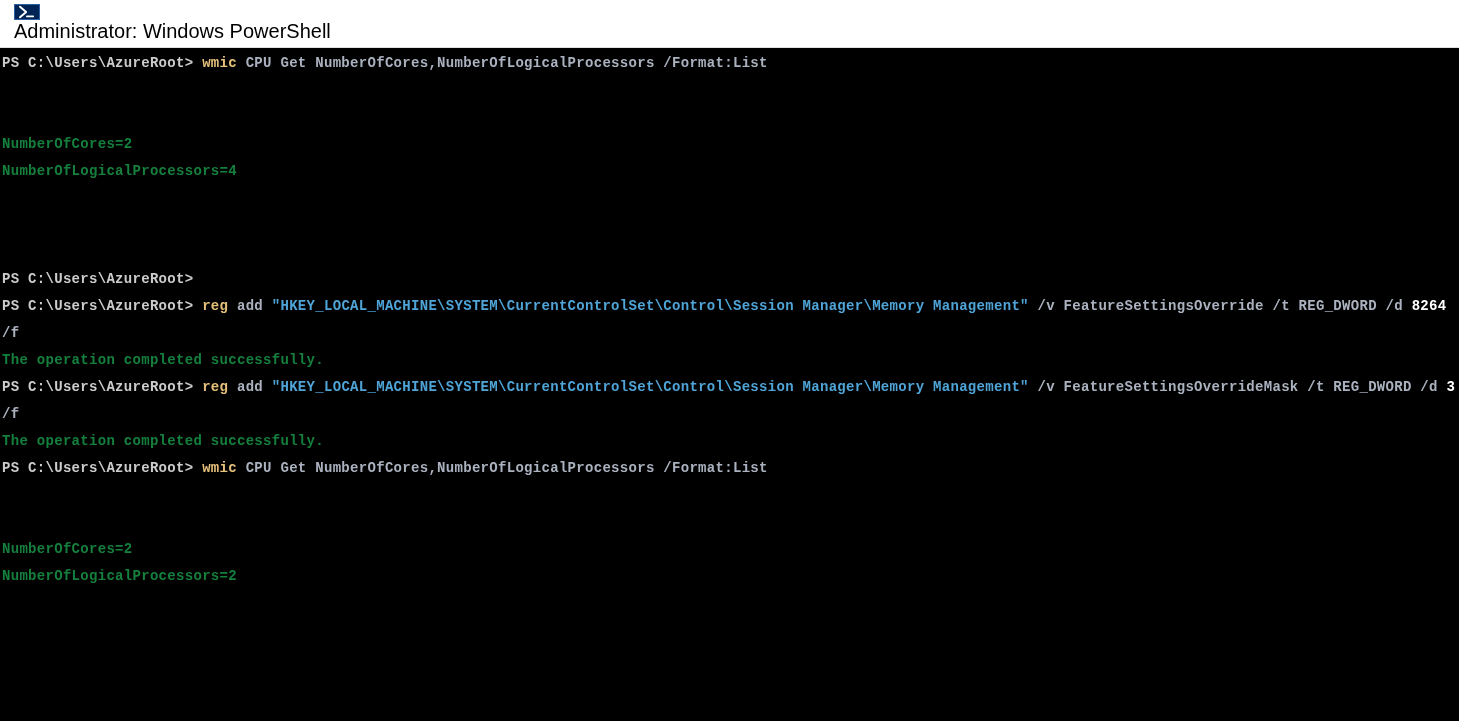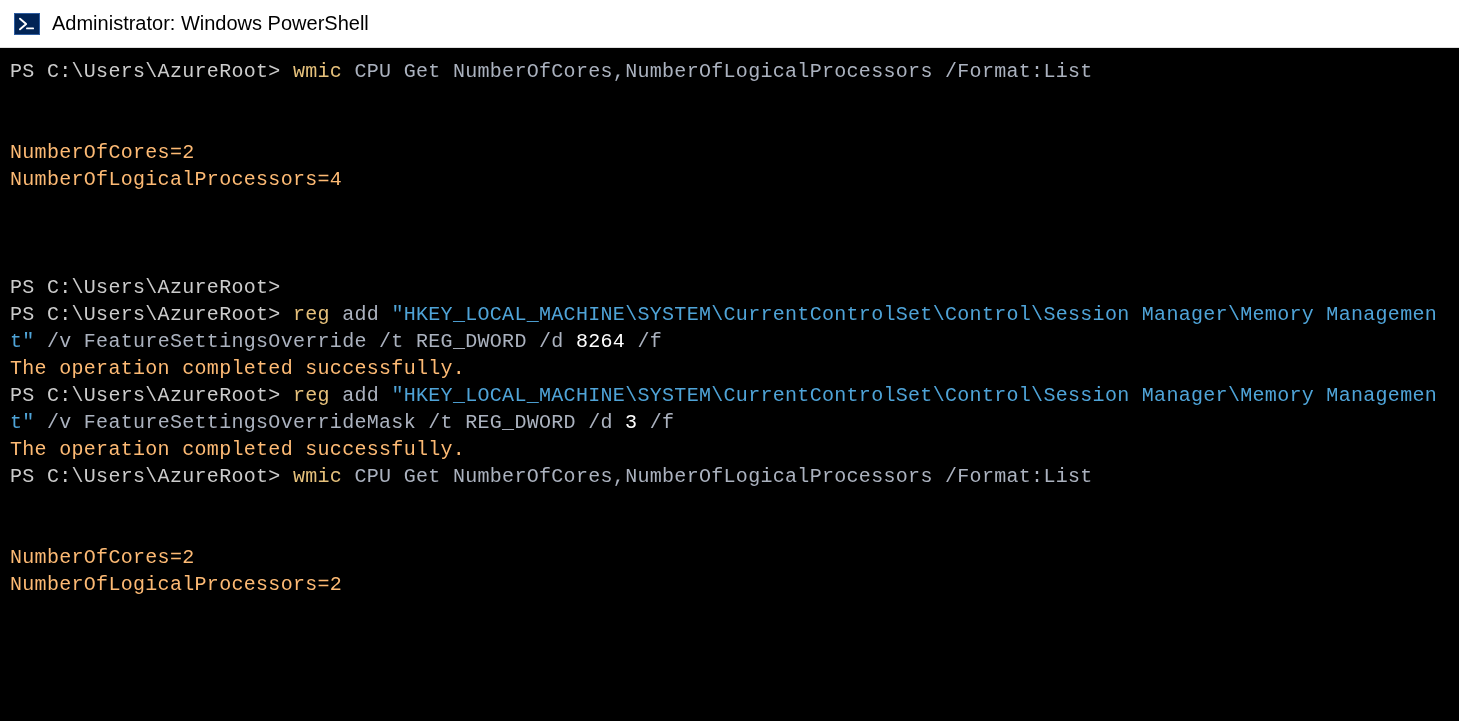--- a/index.html
+++ b/index.html
@@ -7,23 +7,24 @@
       width: 1459px;
       height: 721px;
       background: #ffffff;
       font-family: Consolas, 'Courier New', monospace;
       overflow: hidden;
     }
     .titlebar {
       height: 48px;
       background: #ffffff;
       display: flex;
-      align-items: flex-end;
-      padding: 12px 14px;
+      align-items: flex-start;
+      padding: 4px 14px;
       border-bottom: 1px solid #e0e0e0;
+      flex-direction: column;
     }
     .ps-icon {
       width: 26px;
       height: 22px;
       background: #012456;
       border: 1px solid #2e5da0;
       display: inline-flex;
       align-items: center;
       justify-content: center;
       margin-right: 12px;
@@ -31,35 +32,36 @@
     }
     .ps-icon svg { width: 18px; height: 14px; }
     .title-text {
       font-family: 'Segoe UI', Tahoma, sans-serif;
       font-size: 20px;
       color: #000;
     }
     .terminal {
       background: #000000;
       color: #cccccc;
-      font-size: 20px;
+      font-size: 14px;
       line-height: 27px;
-      padding: 10px;
+      padding: 2px;
       width: 100%;
       height: calc(100% - 48px);
       white-space: pre-wrap;
       word-break: break-all;
       letter-spacing: 0.3px;
+      font-weight: bold;
     }
     .prompt { color: #cccccc; }
     .cmd-yellow { color: #e5c07b; }
     .cmd-gray { color: #abb2bf; }
     .str-blue { color: #4fa4d8; }
     .num-purple { color: #ffffff; }
-    .out-text { color: #fdba74; }
+    .out-text { color: #15803d; }
     .line { display: block; }
   </style>
 </head>
 <body>
 
 <div class="titlebar">
   <span class="ps-icon">
     <svg viewBox="0 0 20 16">
       <path d="M2 2 L9 8 L2 14" stroke="#ffffff" stroke-width="2.2" fill="none" stroke-linecap="round" stroke-linejoin="round"></path>
       <line x1="10" y1="13" x2="17" y2="13" stroke="#ffffff" stroke-width="2.2" stroke-linecap="round"></line>

